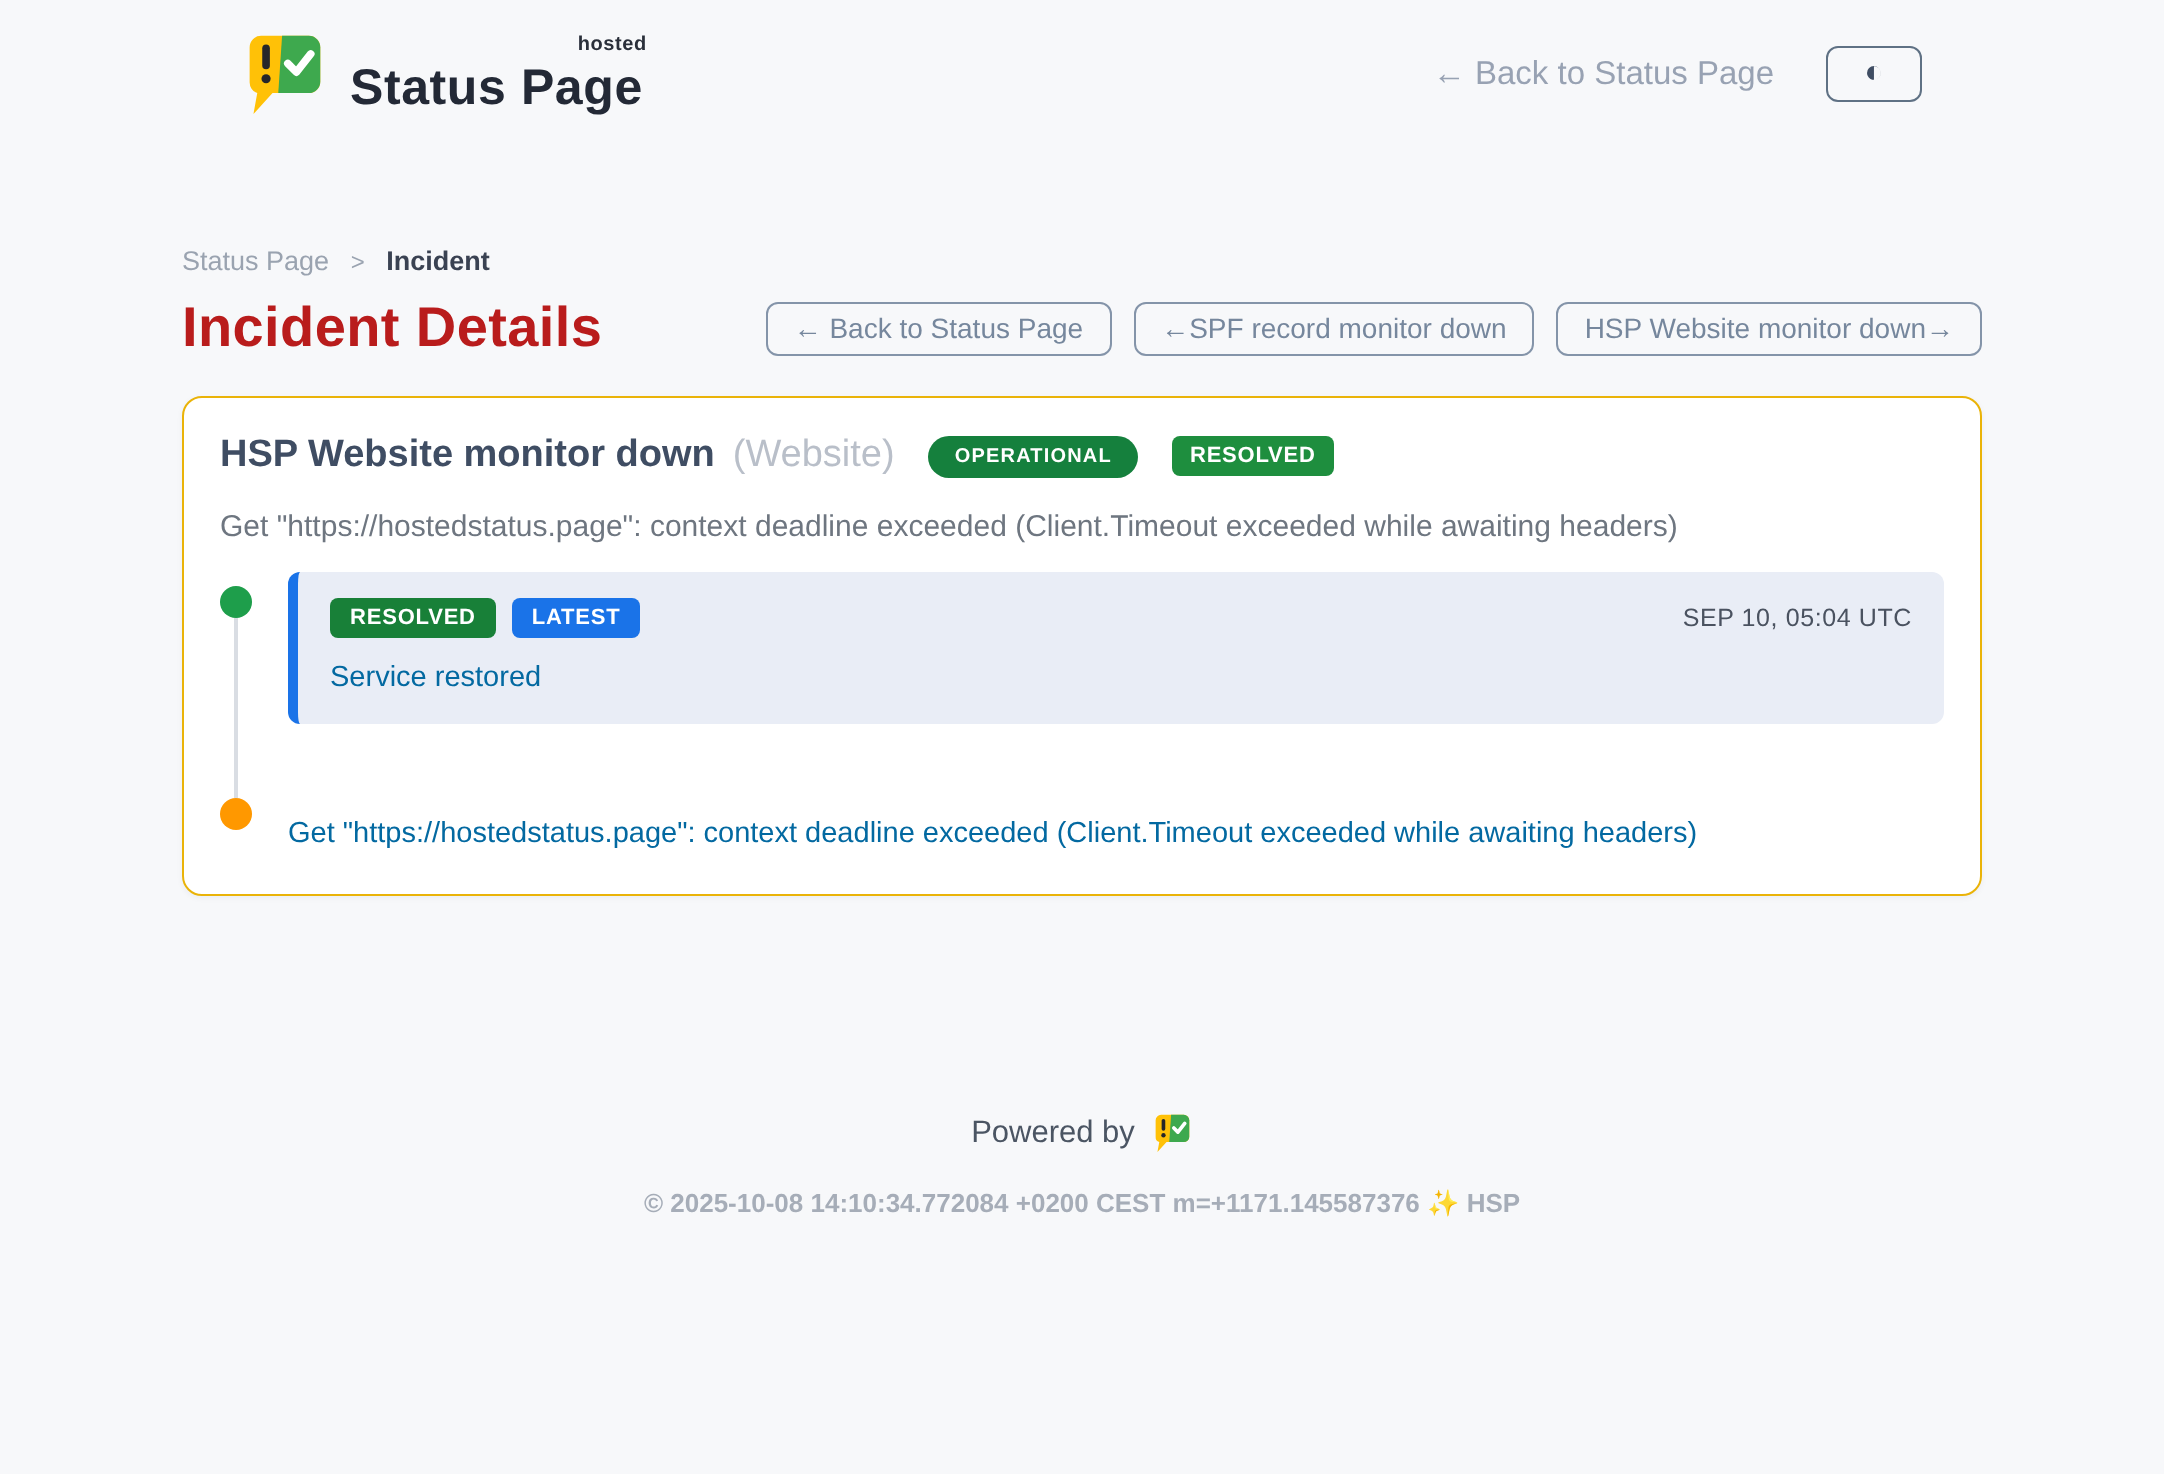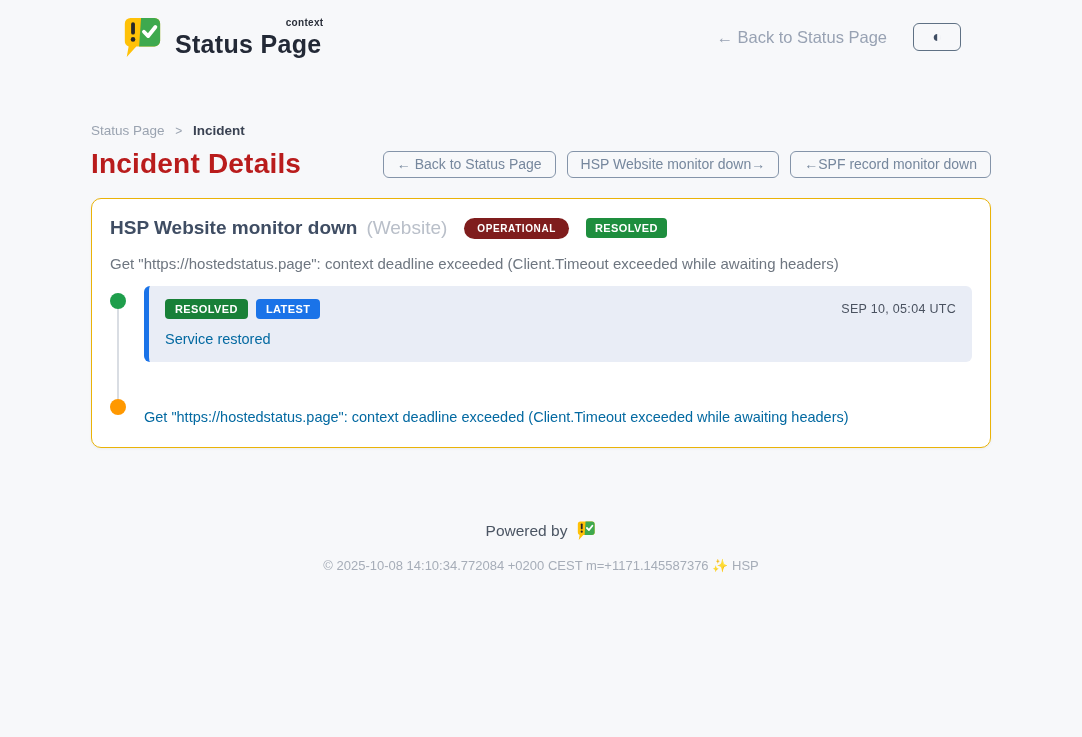--- a/index.html
+++ b/index.html
@@ -103,40 +103,40 @@
   }
   .tl-time {
     margin-left: auto; font-size: 12.5px; font-weight: 400; color: #4a5260;
     letter-spacing: 0.3px;
   }
   .tl-msg { margin-top: 12px; font-size: 14.5px; color: #0369a1; }
   .tl-entry.plain .tl-body { padding-top: 3px; }
   .tl-entry.plain .tl-msg { margin-top: 14px; }
 
   
-  .footer { margin-top: 72px; text-align: center; padding-bottom: 24px; }
+  .footer { margin-top: 108px; text-align: center; padding-bottom: 24px; }
   .powered { display: inline-flex; align-items: center; gap: 9px; color: #4b5563; font-size: 15.5px; }
-  .copyright { margin-top: 17px; color: #a6adb8; font-size: 13px; }
+  .copyright { margin-top: 17px; color: #a6adb8; font-size: 13px; font-weight: bold; }
 </style>
 </head>
 <body>
 
 <div class="container">
 
   <div class="header">
     <a class="logo">
       <svg width="42" height="44" viewBox="0 0 44 46">
         <path d="M10 3 h25 a6 6 0 0 1 6 6 v18 a6 6 0 0 1 -6 6 H16 L6 44 L8 33 a6 6 0 0 1 -4 -6 V9 a6 6 0 0 1 6 -6 z" fill="#FFC107"></path>
         <path d="M21 3 h14 a6 6 0 0 1 6 6 v18 a6 6 0 0 1 -6 6 H19 z" fill="#3EA94E"></path>
         <rect x="10.6" y="7.5" width="4" height="13" rx="2" fill="#26262a"></rect>
         <circle cx="12.6" cy="25.5" r="2.4" fill="#26262a"></circle>
         <polyline points="24,17.5 28.5,22 36,12.5" fill="none" stroke="#ffffff" stroke-width="4" stroke-linecap="round" stroke-linejoin="round"></polyline>
       </svg>
       <span class="logo-text">
-        <span class="brand-super">context</span>
+        <span class="brand-super">hosted</span>
         <span class="brand-name">Status Page</span>
       </span>
     </a>
     <div class="header-right">
       <a class="back-link">← Back to Status Page</a>
       <button class="theme-toggle">
         <span>◐</span>
       </button>
     </div>
   </div>
@@ -144,30 +144,30 @@
   <div class="breadcrumb">
     <a class="crumb-root">Status Page</a>
     <span class="crumb-sep">&gt;</span>
     <span class="crumb-current">Incident</span>
   </div>
 
   <div class="title-row">
     <h1 class="page-title">Incident Details</h1>
     <div class="nav-buttons">
       <button class="nav-btn">← Back to Status Page</button>
+      <button class="nav-btn">←SPF record monitor down</button>
       <button class="nav-btn">HSP Website monitor down→</button>
-      <button class="nav-btn">←SPF record monitor down</button>
     </div>
   </div>
 
   <div class="card">
     <div class="card-title-row">
       <span class="incident-title">HSP Website monitor down</span>
       <span class="incident-component">(Website)</span>
-      <span class="pill" style="background-color: #7f1d1d;">OPERATIONAL</span>
+      <span class="pill" style="background-color: #15803d;">OPERATIONAL</span>
       <span class="tag" style="background-color: rgb(30, 142, 62);">RESOLVED</span>
     </div>
 
 
     <div class="description">Get "https://hostedstatus.page": context deadline exceeded (Client.Timeout exceeded while awaiting headers)</div>
 
     <div class="timeline">
       <div class="tl-line"></div>
 
       <div class="tl-entry">

